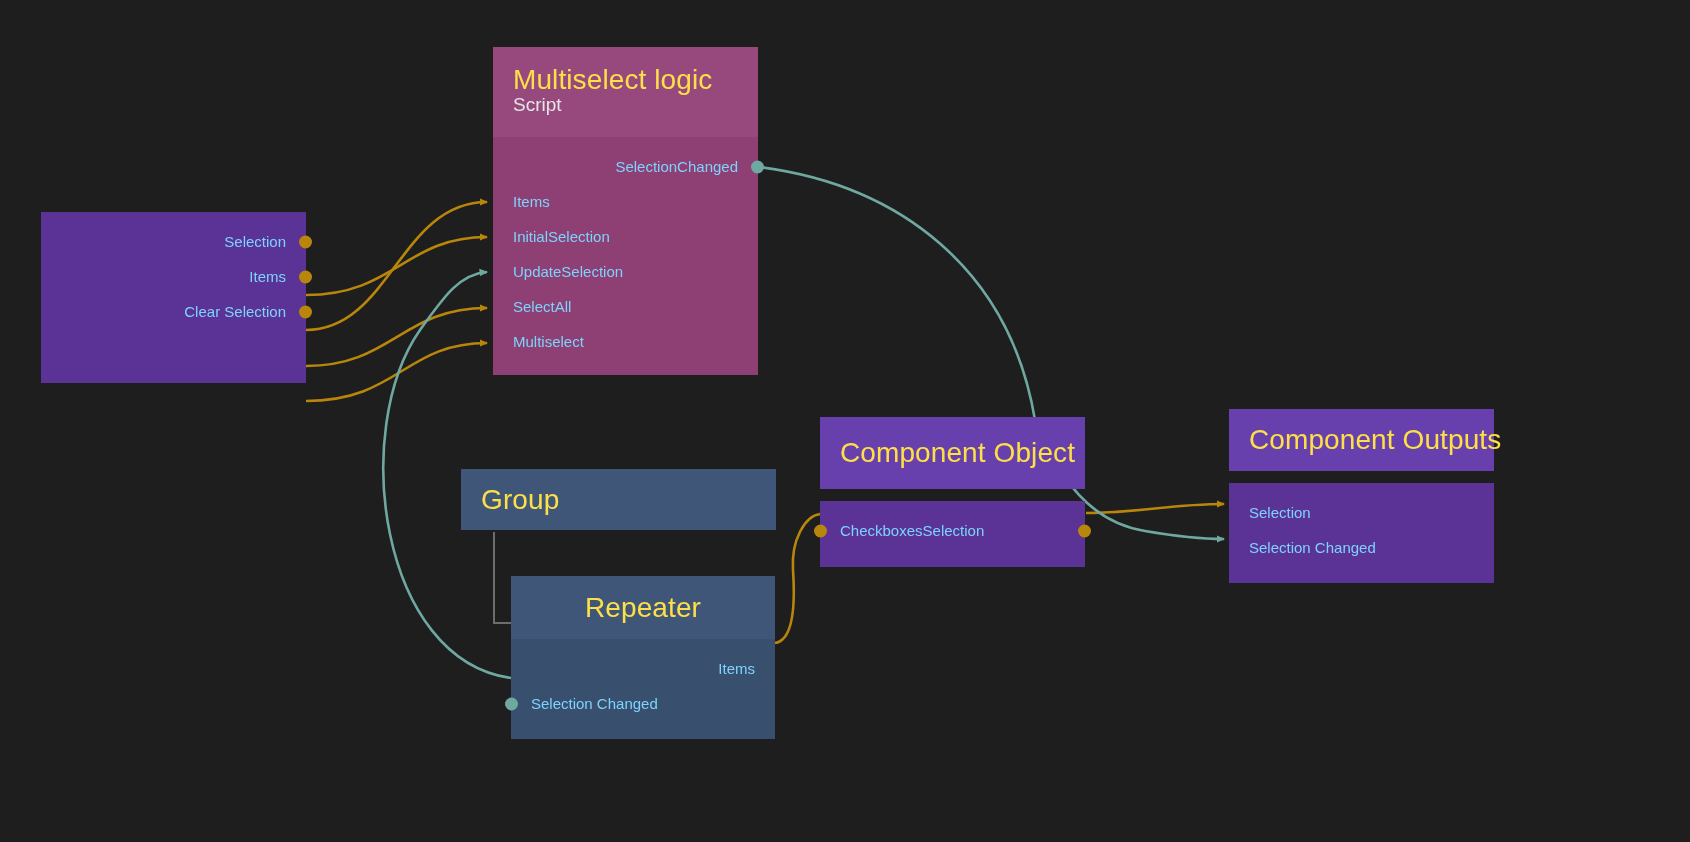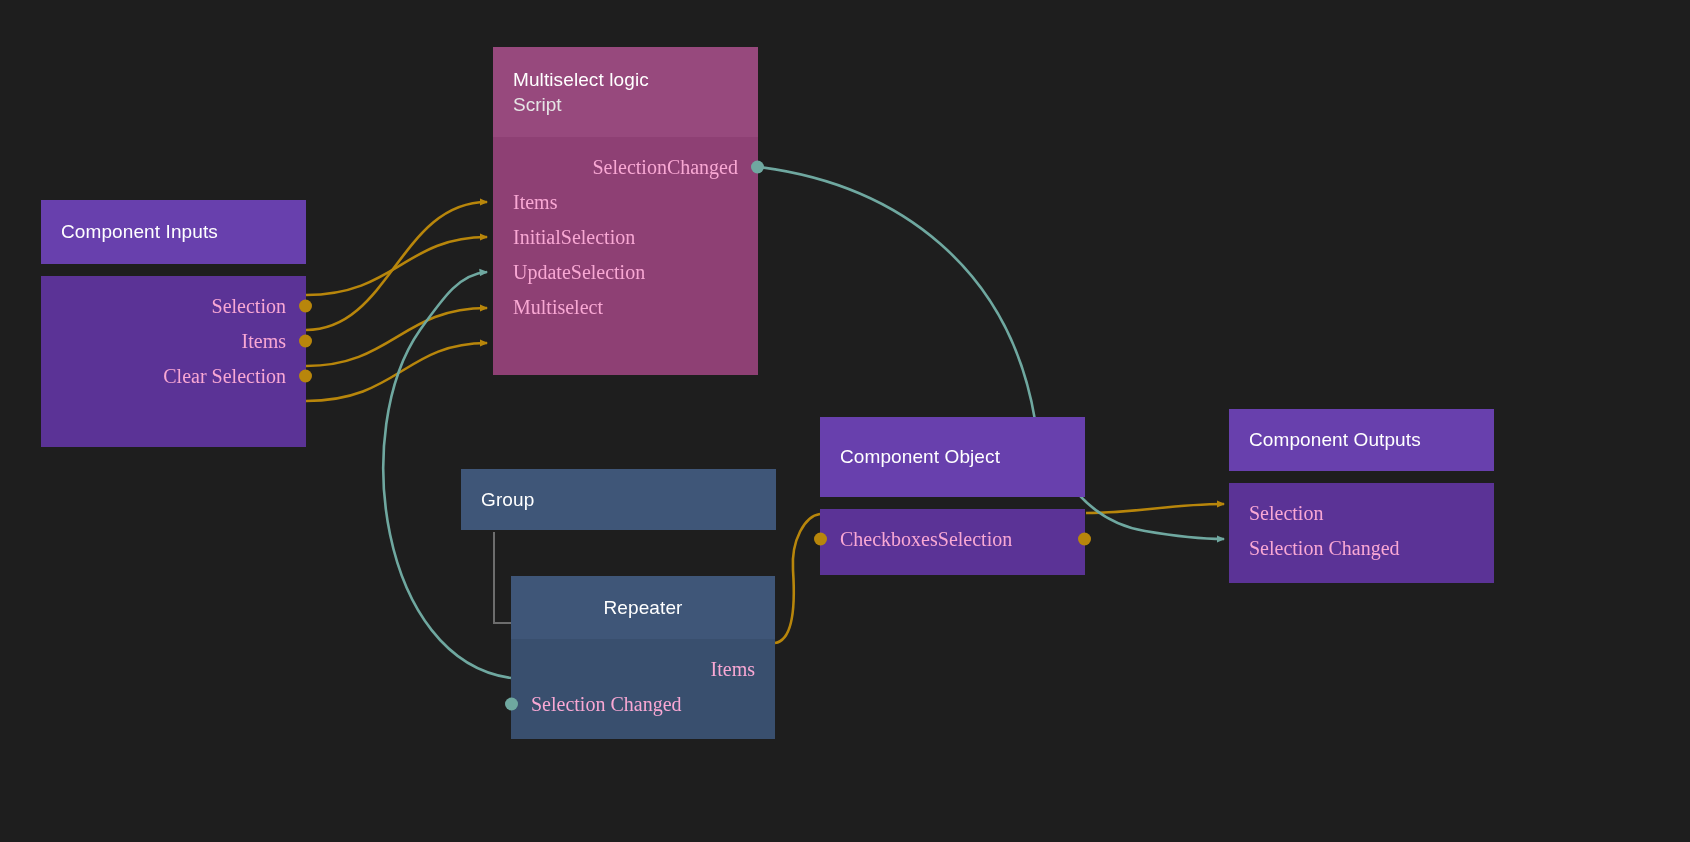--- a/index.html
+++ b/index.html
@@ -28,22 +28,22 @@
     box-sizing: border-box;
   }
   .node-header {
     box-sizing: border-box;
     display: flex;
     flex-direction: column;
     justify-content: center;
     padding: 0 20px;
   }
   .node-title {
-    color: #ffffff;
-    font-size: 19px;
+    color: #fde047;
+    font-size: 28px;
     line-height: 26px;
     letter-spacing: 0.1px;
     white-space: nowrap;
   }
   .node-subtitle {
     color: #e5e5e5;
     font-size: 19px;
     line-height: 24px;
     white-space: nowrap;
   }
@@ -54,25 +54,24 @@
   }
   .port-row {
     position: relative;
     height: 35px;
     display: flex;
     align-items: center;
     box-sizing: border-box;
     padding: 0 20px;
   }
   .port-label {
-    color: #f9a8d4;
-    font-size: 20px;
+    color: #7dd3fc;
+    font-size: 15px;
     line-height: 22px;
     white-space: nowrap;
-    font-family: Liberation Serif, serif;
   }
   .row-out { justify-content: flex-end; }
   .row-in  { justify-content: flex-start; }
   .row-both { justify-content: flex-start; }
 
   .dot {
     position: absolute;
     width: 13px; height: 13px;
     border-radius: 50%;
     top: 50%;
@@ -128,23 +127,20 @@
     <path d="M 759,167 C 900,185 1010,270 1035,420" fill="none" stroke="#6fa8a0" stroke-width="2.6"></path>
 
     <path d="M 1086,513 C 1140,513 1170,504 1224,504" fill="none" stroke="#b8860b" stroke-width="2.6" marker-end="url(#arrow-data)"></path>
 
     <path d="M 1035,420 C 1060,480 1090,522 1145,531 C 1180,537 1200,539 1224,539" fill="none" stroke="#6fa8a0" stroke-width="2.6" marker-end="url(#arrow-signal)"></path>
 
     <path d="M 775,643 C 795,640 795,600 793,570 C 791,540 805,516 820,514" fill="none" stroke="#b8860b" stroke-width="2.6"></path>
   </svg>
 
   <div class="node purple" style="left:41px; top:200px; width:265px;">
-    <div class="node-header" style="height:64px;">
-      <div class="node-title">Component Inputs</div>
-    </div>
     <div class="node-body" style="height:171px;">
       <div class="port-row row-out">
         <span class="port-label">Selection</span>
         <span class="dot dot-right" style="background:#b8860b;"></span>
       </div>
       <div class="port-row row-out">
         <span class="port-label">Items</span>
         <span class="dot dot-right" style="background:#b8860b;"></span>
       </div>
       <div class="port-row row-out">
@@ -167,20 +163,23 @@
       <div class="port-row row-in">
         <span class="port-label">Items</span>
       </div>
       <div class="port-row row-in">
         <span class="port-label">InitialSelection</span>
       </div>
       <div class="port-row row-in">
         <span class="port-label">UpdateSelection</span>
       </div>
       <div class="port-row row-in">
+        <span class="port-label">SelectAll</span>
+      </div>
+      <div class="port-row row-in">
         <span class="port-label">Multiselect</span>
       </div>
     </div>
   </div>
 
   <div class="node blue" style="left:461px; top:469px; width:315px;">
     <div class="node-header" style="height:61px;">
       <div class="node-title">Group</div>
     </div>
   </div>
@@ -196,21 +195,21 @@
         <span class="port-label">Items</span>
       </div>
       <div class="port-row row-in">
         <span class="dot dot-left" style="background:#6fa8a0;"></span>
         <span class="port-label">Selection Changed</span>
       </div>
     </div>
   </div>
 
   <div class="node purple" style="left:820px; top:417px; width:265px;">
-    <div class="node-header" style="height:80px;">
+    <div class="node-header" style="height:72px;">
       <div class="node-title">Component Object</div>
     </div>
     <div class="node-body" style="height:66px;">
       <div class="port-row row-both">
         <span class="dot dot-left" style="background:#b8860b;"></span>
         <span class="port-label">Checkboxes</span>
         <span class="port-label">Selection</span>
         <span class="dot dot-right" style="background:#b8860b;"></span>
       </div>
     </div>

